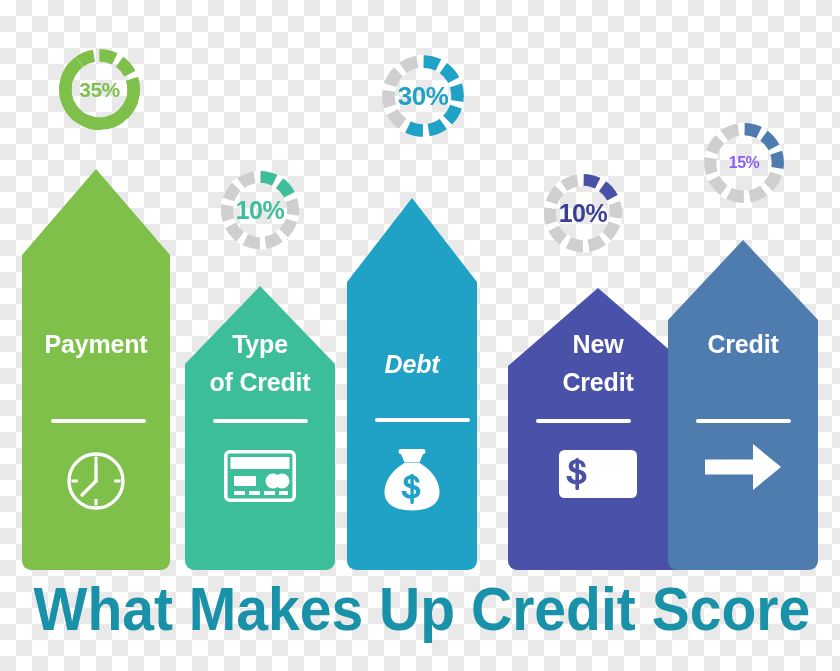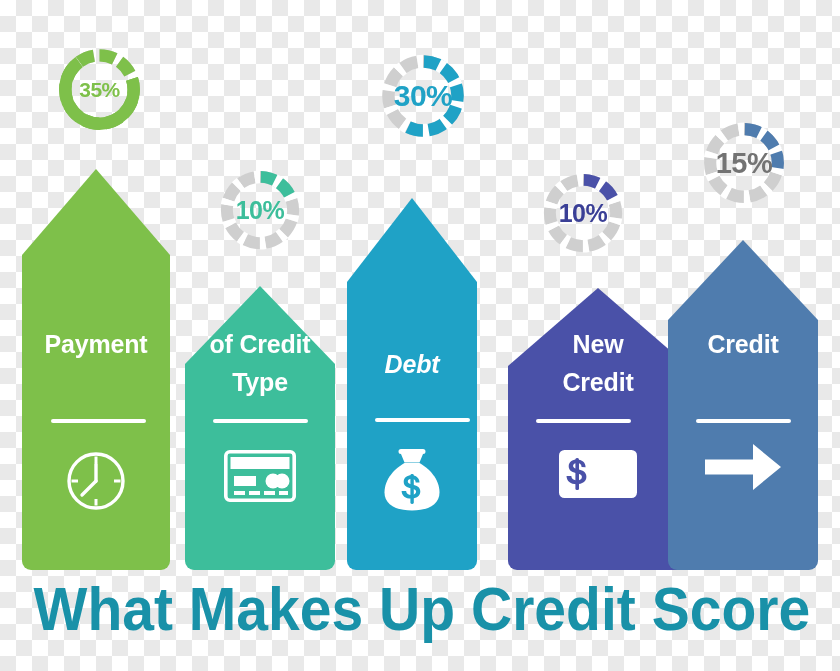--- a/index.html
+++ b/index.html
@@ -157,22 +157,22 @@
   </div>
 
   <div class="arrow-col" style="left:185px; width:150px; height:284px;">
     <div class="arrow-head" style="top:0; height:100px;">
       <svg viewBox="0 0 150 100" preserveAspectRatio="none" aria-hidden="true">
         <path d="M75 0 L150 78 L150 100 L0 100 L0 78 Z" fill="#3DBE9B"></path>
       </svg>
     </div>
     <div class="arrow-body" style="height:194px; background:#3DBE9B;"></div>
     <div class="arrow-label" style="top:39px;">
+      <span class="lbl-line">Type</span>
       <span class="lbl-line">of Credit</span>
-      <span class="lbl-line">Type</span>
     </div>
     <div class="arrow-rule" style="left:28px; width:95px; top:133px;"></div>
     <div class="arrow-icon" style="top:164px;">
       <svg width="72" height="52" viewBox="0 0 72 52" aria-hidden="true">
         <rect x="1.8" y="1.8" width="68.4" height="48.4" rx="4" fill="none" stroke="#ffffff" stroke-width="3.6"></rect>
         <rect x="6.5" y="7" width="59" height="12" fill="#ffffff"></rect>
         <rect x="10" y="26" width="22" height="10" fill="#ffffff"></rect>
         <circle cx="49" cy="31" r="7.5" fill="#ffffff"></circle>
         <circle cx="58" cy="31" r="7.5" fill="#ffffff"></circle>
         <rect x="10" y="41" width="11" height="4" fill="#ffffff"></rect>
@@ -218,21 +218,21 @@
   </div>
 
   <div class="donut" style="left:375px; top:48px; width:96px; height:96px;">
     <svg viewBox="0 0 100 100" aria-hidden="true">
       <g fill="none" stroke-width="13">
         <circle cx="50" cy="50" r="36" stroke="#CFCFCF" stroke-dasharray="16.6 6" transform="rotate(-90 50 50)"></circle>
         <circle cx="50" cy="50" r="36" stroke="#1FA2C6" stroke-dasharray="128 400" stroke-dashoffset="-1" transform="rotate(-90 50 50)"></circle>
         <circle cx="50" cy="50" r="36" stroke="#ffffff" stroke-width="14" stroke-dasharray="6 16.6" stroke-dashoffset="-16.6" transform="rotate(-90 50 50)"></circle>
       </g>
     </svg>
-    <div class="donut-text" style="color:#1FA2C6; font-size:30px;">30%</div>
+    <div class="donut-text" style="color:#1FA2C6; font-size:26px;">30%</div>
   </div>
 
   <div class="arrow-col" style="left:508px; width:180px; height:282px;">
     <div class="arrow-head" style="top:0; height:100px;">
       <svg viewBox="0 0 150 100" preserveAspectRatio="none" aria-hidden="true">
         <path d="M75 0 L150 78 L150 100 L0 100 L0 78 Z" fill="#4A51A8"></path>
       </svg>
     </div>
     <div class="arrow-body" style="height:192px; background:#4A51A8;"></div>
     <div class="arrow-label" style="top:37px;">
@@ -281,18 +281,18 @@
   </div>
 
   <div class="donut" style="left:697px; top:116px; width:94px; height:94px;">
     <svg viewBox="0 0 100 100" aria-hidden="true">
       <g fill="none" stroke-width="13">
         <circle cx="50" cy="50" r="36" stroke="#CFCFCF" stroke-dasharray="16.6 6" transform="rotate(-90 50 50)"></circle>
         <circle cx="50" cy="50" r="36" stroke="#4F7CAE" stroke-dasharray="66 400" stroke-dashoffset="-1" transform="rotate(-90 50 50)"></circle>
         <circle cx="50" cy="50" r="36" stroke="#ffffff" stroke-width="14" stroke-dasharray="6 16.6" stroke-dashoffset="-16.6" transform="rotate(-90 50 50)"></circle>
       </g>
     </svg>
-    <div class="donut-text" style="color:#737373; font-size:29px;">15%</div>
+    <div class="donut-text" style="color:#8b5cf6; font-size:16px;">15%</div>
   </div>
 
   <div id="main-title">What Makes Up Credit Score</div>
 
 </div>
 
 </body></html>

